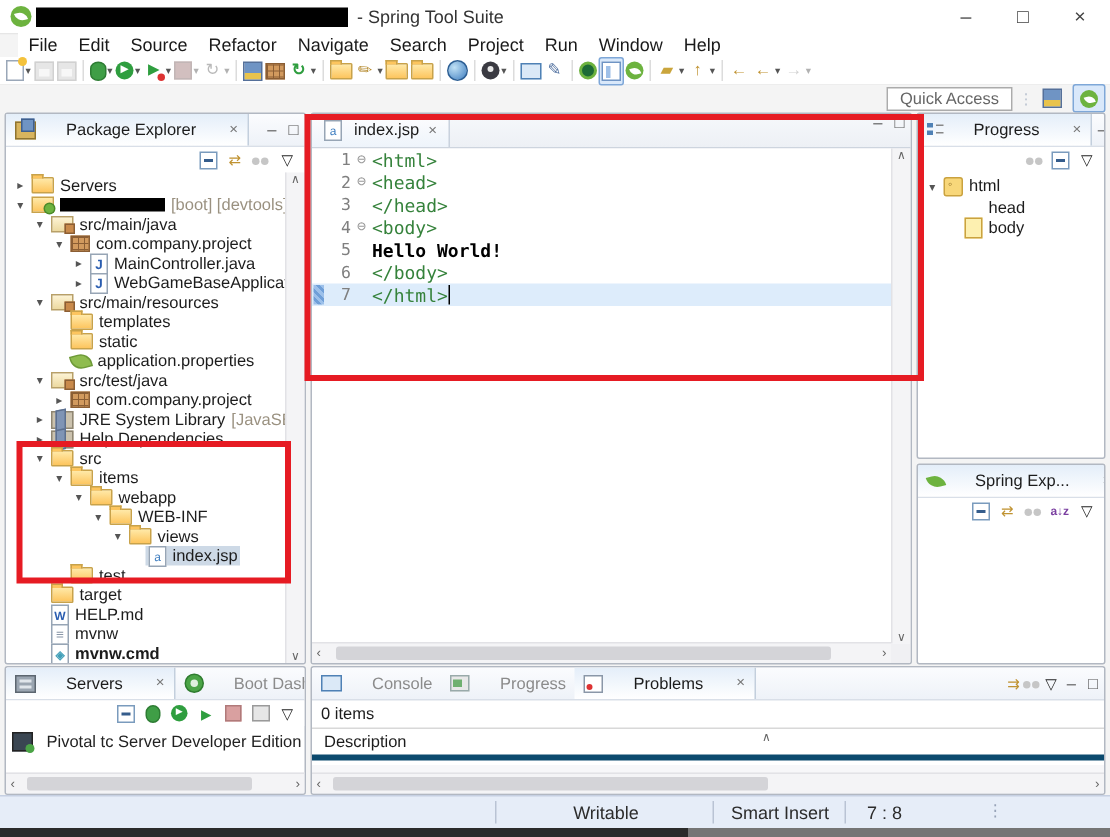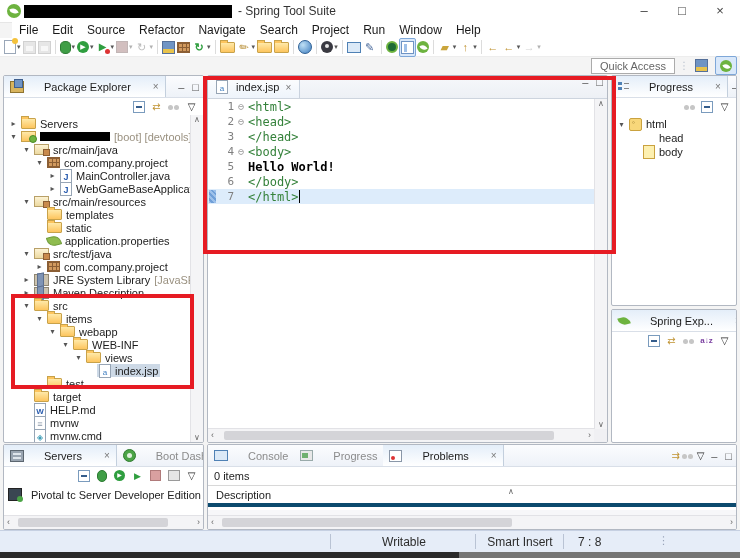--- a/index.html
+++ b/index.html
@@ -440,21 +440,21 @@
           <span class="ri">
             <span class="ic ic-library"></span>
             <span class="lbl">JRE System Library</span>
             <span class="dec">[JavaSE-1.8]</span>
           </span>
         </div>
         <div class="trow" style="padding-left: 17px;">
           <span class="arrow">▸</span>
           <span class="ri">
             <span class="ic ic-library"></span>
-            <span class="lbl">Maven Description</span>
+            <span class="lbl">Help Dependencies</span>
 
           </span>
         </div>
         <div class="trow" style="padding-left: 17px;">
           <span class="arrow">▾</span>
           <span class="ri">
             <span class="ic ic-folder"></span>
             <span class="lbl">src</span>
 
           </span>
@@ -524,21 +524,21 @@
           </span>
         </div>
         <div class="trow" style="padding-left: 17px;">
           <span class="arrow"></span>
           <span class="ri">
             <span class="ic ic-text-file"></span>
             <span class="lbl">mvnw</span>
 
           </span>
         </div>
-        <div class="trow" style="padding-left: 17px;">
+        <div class="trow" style="padding-left: 17px; font-weight: bold;">
           <span class="arrow"></span>
           <span class="ri">
             <span class="ic ic-cmd-file"></span>
             <span class="lbl">mvnw.cmd</span>
 
           </span>
         </div>
       </div>
     <div class="sbv">
       <span class="up">∧</span>
@@ -641,21 +641,21 @@
     </div>
     <div class="treewrap" style="right:0;">
 
     <div class="trow" style="height: 14px; padding-left: 4px;">
           <span class="arrow">▾</span>
           <span class="ri">
             <span class="ic ic-html-element"></span>
             <span class="lbl">html</span>
           </span>
         </div>
-        <div class="trow" style="height: 14px; padding-left: 18px;">
+        <div class="trow" style="height: 14px; padding-left: 18px; align-items: flex-end;">
           <span class="arrow"></span>
           <span class="ri">
             <span class="ic ic-tag-element"></span>
             <span class="lbl">head</span>
           </span>
         </div>
         <div class="trow" style="height: 14px; padding-left: 18px;">
           <span class="arrow"></span>
           <span class="ri">
             <span class="ic ic-body-element"></span>

